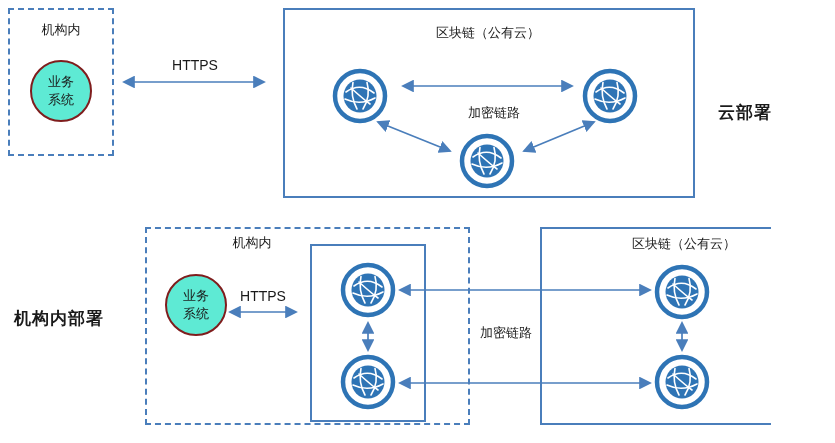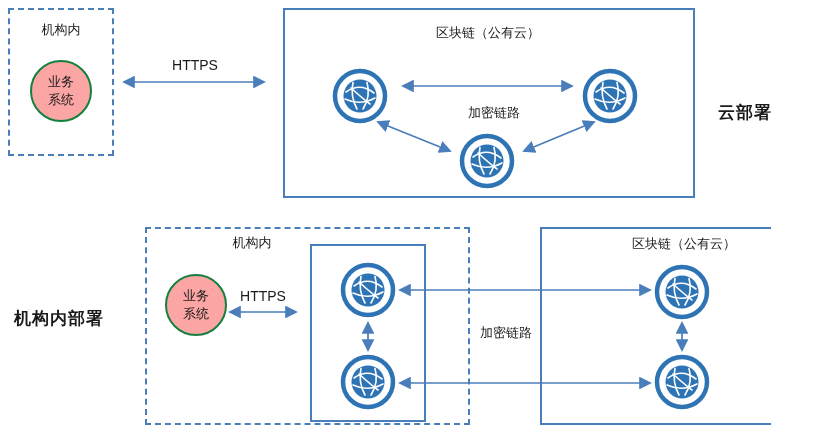--- a/index.html
+++ b/index.html
@@ -20,27 +20,27 @@
     box-sizing:border-box;
   }
   .solid-box{
     position:absolute;
     border:2px solid #4a7ebb;
     background:transparent;
     box-sizing:border-box;
   }
   .circle{
     position:absolute;
-    border:2px solid #15803d;
+    border:2px solid #7f1d1d;
     border-radius:50%;
     box-sizing:border-box;
     display:flex;align-items:center;justify-content:center;
     text-align:center;
     font-size:13px;line-height:1.35;
-    background:#fca5a5;
+    background:#5eead4;
   }
   .circle span{white-space:pre-line;}
   .lbl{
     position:absolute;
     font-size:13px;
     text-align:center;
     line-height:1.2;
   }
   .box-title{
     position:absolute;

